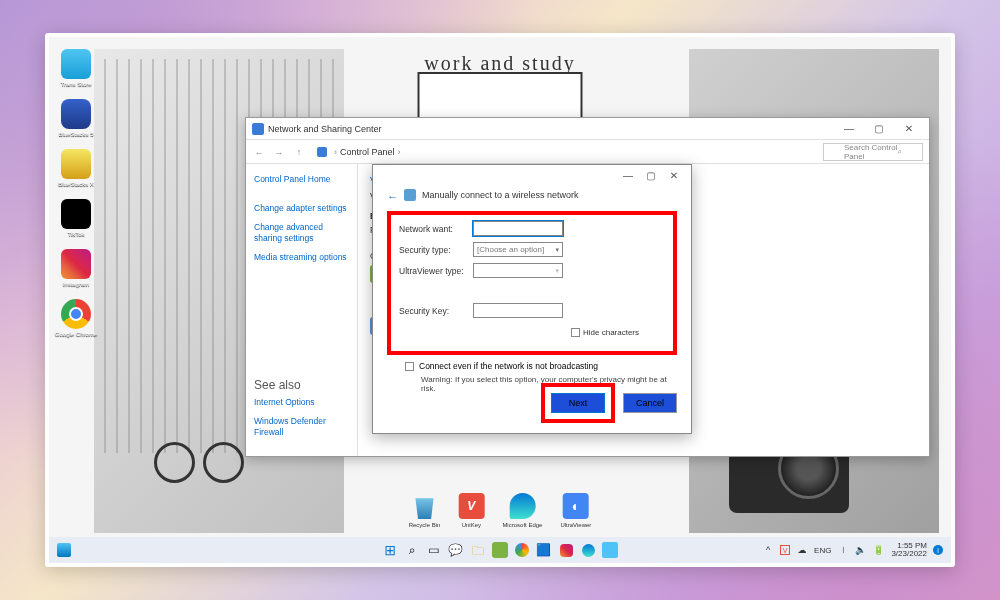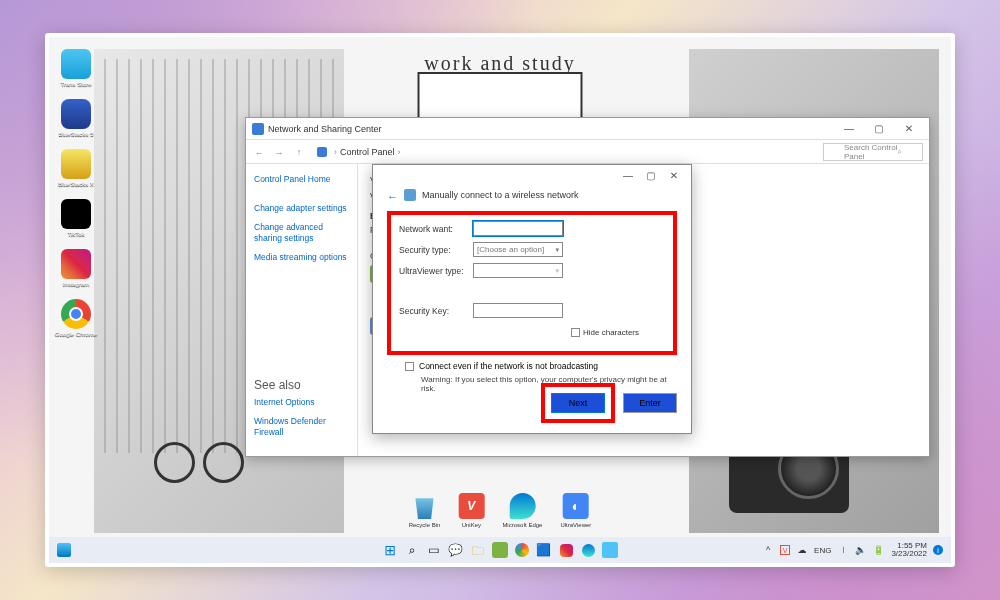--- a/index.html
+++ b/index.html
@@ -256,21 +256,21 @@
       <div class="broadcast-row">
         <div class="chk"></div>
         <span>Connect even if the network is not broadcasting</span>
       </div>
       <div class="warning-row">Warning: If you select this option, your computer's privacy might be at risk.</div>
     </div>
     <div class="dlg-footer">
       <div class="next-highlight">
         <div class="btn" style="border-color:#0078d4">Next</div>
       </div>
-      <div class="btn">Enter</div>
+      <div class="btn">Cancel</div>
     </div>
   </div>
 
   <div class="taskbar">
     <div class="taskbar-left">
       <div class="widget"></div>
     </div>
     <div class="taskbar-center">
       <div class="tb-icon start-icon">⊞</div>
       <div class="tb-icon">⌕</div>

